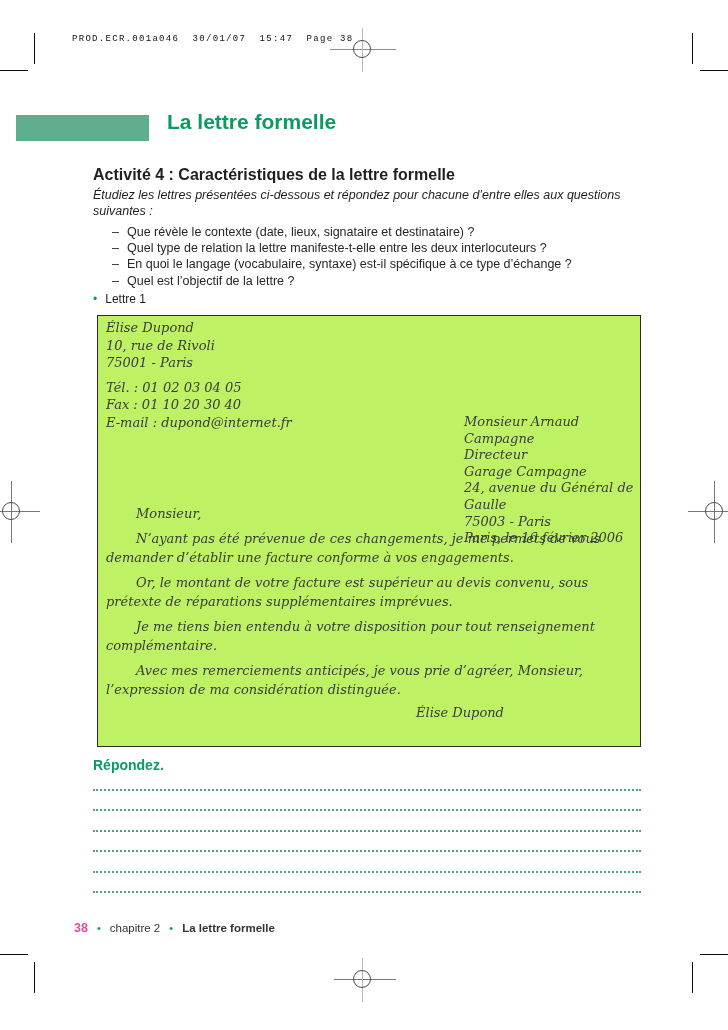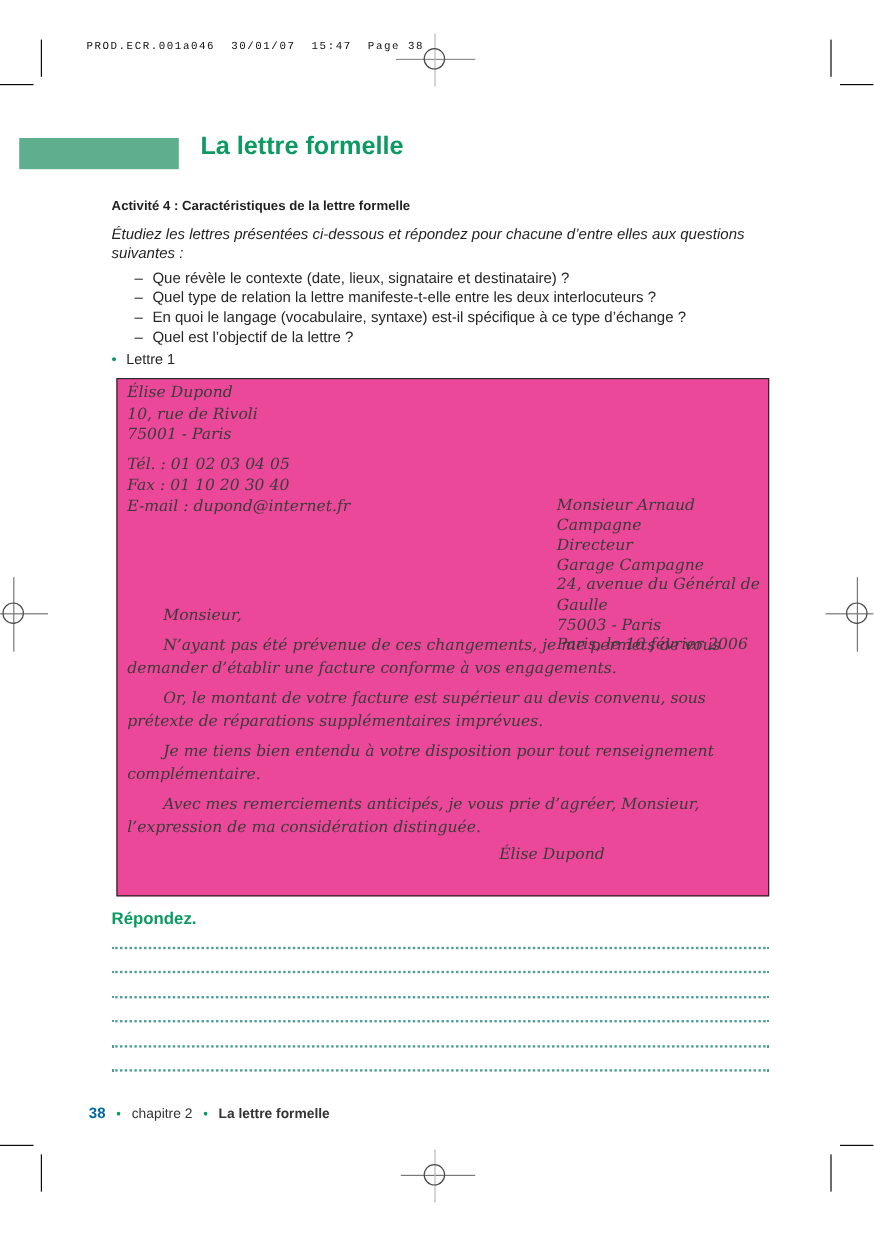--- a/index.html
+++ b/index.html
@@ -12,48 +12,48 @@
   .rm-h { position:absolute; height:1px; background:#8f8f8f; }
   .rm-v { position:absolute; width:1px; background:#b9b9b9; }
   .rm-c { position:absolute; width:18px; height:18px; border:1px solid #4a4a4a; border-radius:50%; }
 
   .slug { position:absolute; left:40px; top:34px; font-family:"Liberation Mono", monospace;
           font-size:9px; letter-spacing:1.3px; white-space:pre; color:#101010;padding-left:32px; }
 
   .band  { position:absolute; left:16px; top:115px; width:133px; height:26px; background:#5fae8e; }
   .title { position:absolute; left:167px; top:110px; font-size:21px; font-weight:bold; color:#0c9a62; }
 
-  .act-head  { position:absolute; left:93px; top:166px; font-size:11px; font-weight:bold; color:#1f1f1f; }
+  .act-head  { position:absolute; left:93px; top:166px; font-size:16px; font-weight:bold; color:#1f1f1f; }
   .act-instr { position:absolute; left:93px; top:187px; width:554px; font-size:12.5px;
                font-style:italic; line-height:16px; color:#1f1f1f; }
 
   .questions { position:absolute; left:112px; top:224px; width:530px; font-size:12.5px; line-height:16.2px; }
   .questions .q { display:flex; }
   .questions .dash { width:15px; flex:0 0 15px; }
 
   .lettre-row { position:absolute; left:93px; top:292px; font-size:12px; color:#1f1f1f; }
   .lettre-row .bullet { color:#0c9a62; font-size:12px; margin-right:8px; }
 
   .letter-box { position:absolute; left:97px; top:315px; width:544px; height:432px;
-                border:1px solid #2a2a2a; background:#ec4899;
+                border:1px solid #2a2a2a; background:#bef264;
                 font-family:"DejaVu Serif", serif; font-style:italic; color:#3b3b3b; }
   .sender    { position:absolute; left:8px;  top:3px;  font-size:13px; line-height:17.5px; }
   .sender .gap { height:7px; }
   .recipient { position:absolute; left:318px; top:98px; font-size:13px; line-height:16.6px;margin-left:48px; }
   .lbody     { position:absolute; left:8px; top:188px; width:528px; font-size:13px; line-height:19.5px; }
   .lbody p   { text-indent:30px; margin-top:5px; }
   .lbody p.salut { margin-top:0; }
   .lbody .sig { margin-top:3px; margin-left:310px; }
 
   .repondez { position:absolute; left:93px; top:757px; font-size:14px; font-weight:bold; color:#0c9a62; }
   .answer-lines { position:absolute; left:93px; top:770px; width:548px; }
   .aline { height:20.5px; border-bottom:2px dotted #4f9e93; }
 
   .footer { position:absolute; left:74px; top:921px; display:flex; align-items:baseline; gap:9px; }
-  .footer .pnum { font-size:12.5px; font-weight:bold; color:#0369a1; }
+  .footer .pnum { font-size:12.5px; font-weight:bold; color:#ec4899; }
   .footer .fdot { font-size:11px; color:#0c9a62; }
   .footer .chap { font-size:11.5px; color:#333; }
   .footer .sect { font-size:11.5px; font-weight:bold; color:#333; }
 </style>
 </head>
 <body>
 
 <div>
 
   <div class="crop" style="left:34px;top:33px;width:1px;height:31px"></div>

